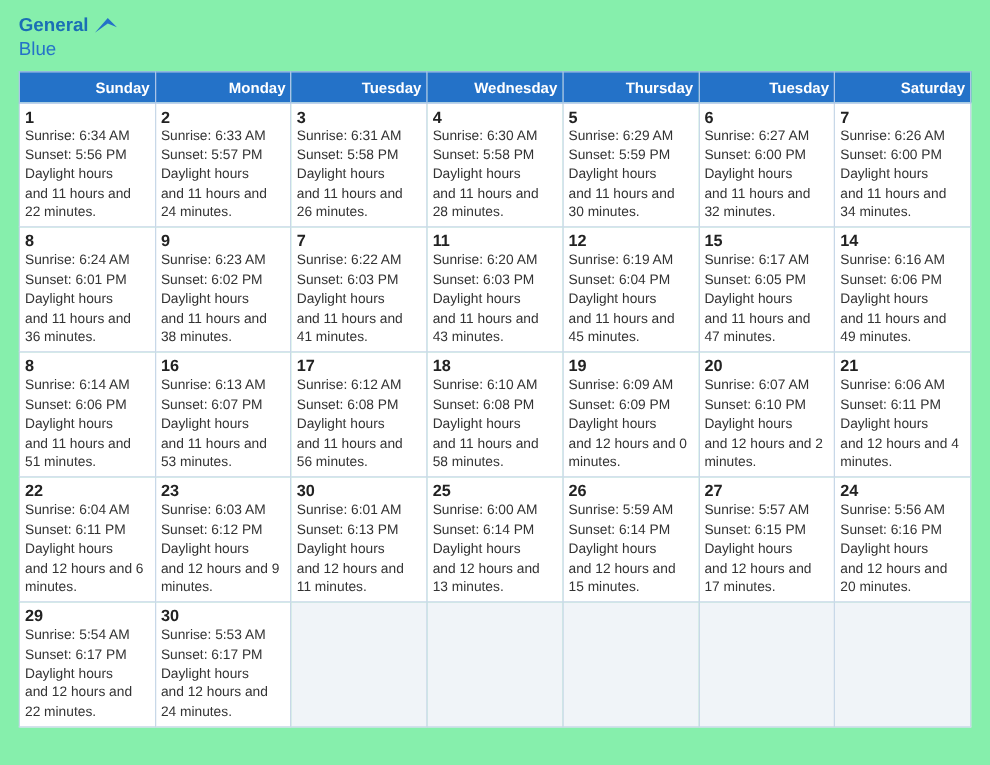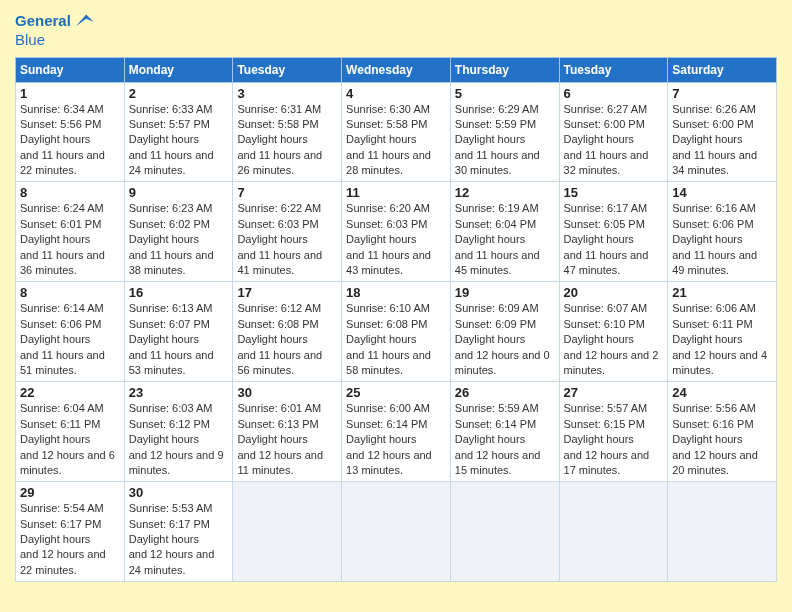--- a/index.html
+++ b/index.html
@@ -6,21 +6,21 @@
     body {
       font-family: Arial, sans-serif;
       background: #fff;
       width: 792px;
       height: 612px;
       overflow: hidden;
     }
     .page {
       width: 792px;
       min-height: 612px;
-      background: #fef9c3;
+      background: #86efac;
       padding: 10px 15px 10px 15px;
     }
     .header {
       display: flex;
       align-items: flex-start;
       justify-content: space-between;
       margin-bottom: 8px;
     }
     .logo {
       display: flex;
@@ -58,21 +58,21 @@
       width: 100%;
       border-collapse: collapse;
       table-layout: fixed;
     }
     .calendar th {
       background: #2472c8;
       color: #fff;
       font-size: 12px;
       font-weight: bold;
       padding: 5px 4px;
-      text-align: left;
+      text-align: right;
       border: 1px solid #aac4e8;
     }
     .calendar td {
       border: 1px solid #c8d8e8;
       vertical-align: top;
       padding: 3px 4px;
       font-size: 9.5px;
       color: #222;
       height: 82px;
       background: #fff;

